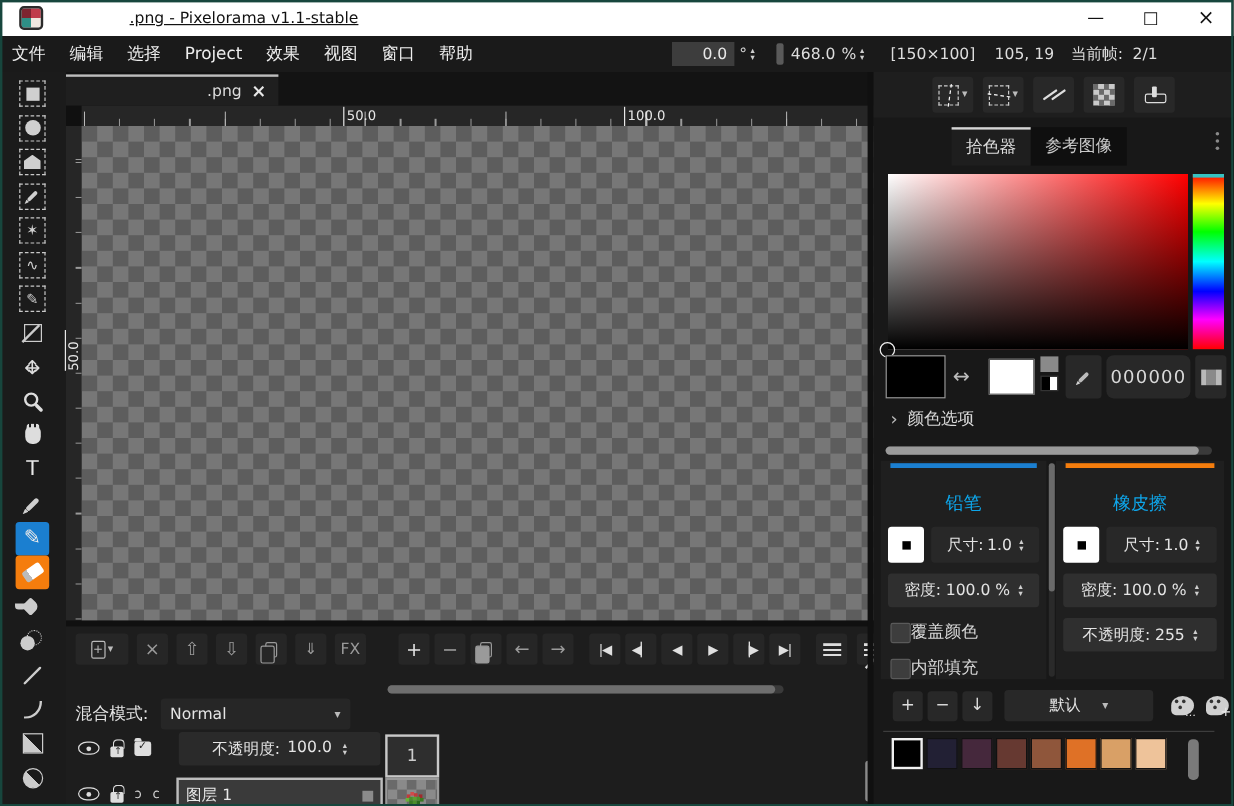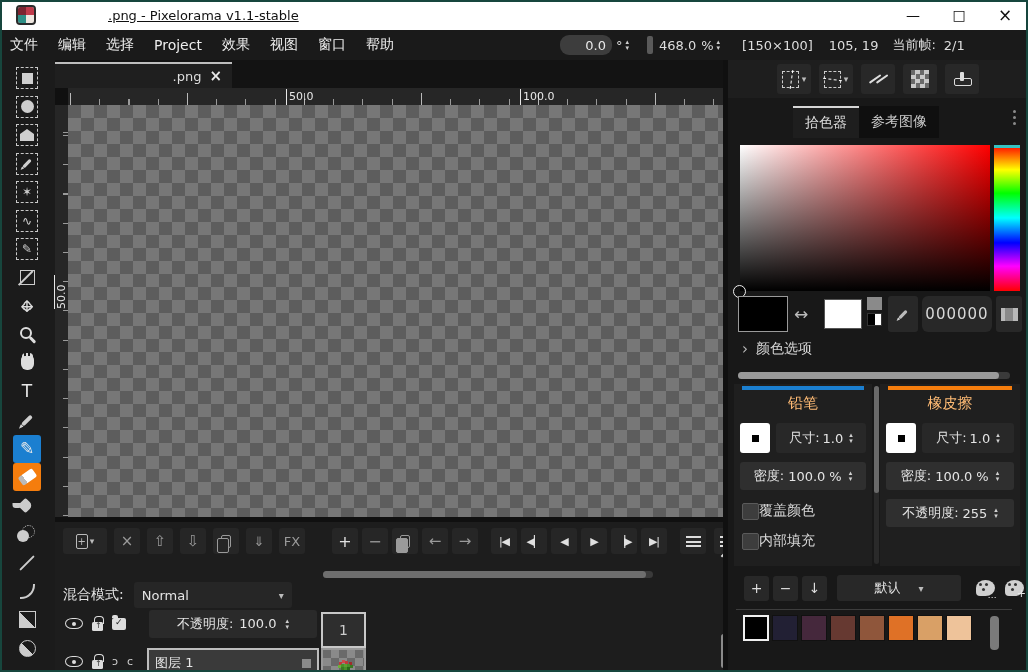--- a/index.html
+++ b/index.html
@@ -15,21 +15,21 @@
   #app-icon { width:16px; height:16px; margin-left:18px; border-radius:2px;
     background: conic-gradient(#c03b4b 0 25%, #efe7e0 0 50%, #2e8f86 0 75%, #7c2430 0 100%); outline:2px solid #2b2b2b; }
   #title-text { margin-left:74px; font-size:13px;text-decoration:underline; }
   #win-controls { margin-left:auto; display:flex; align-items:center; height:100%; }
   .win-btn { width:46px; height:100%; display:flex; align-items:center; justify-content:center; font-size:14px; color:#111; }
 
   
   #menubar { position:absolute; left:0; top:30px; width:1028px; height:30px; background:#1a1a1a; display:flex; align-items:center; }
   .menu-item { padding:0 10px; font-size:14px; color:#eee; }
   #menu-right { position:absolute; left:560px; top:0; height:30px; width:468px; display:flex; align-items:center; color:#ddd; }
-  .spinbox { background:#3d3d3d; border-radius:9px; height:20px; min-width:52px; display:flex; align-items:center; justify-content:flex-end; padding:0 6px; color:#e8e8e8; }
+  .spinbox { background:#3d3d3d; border-radius:0; height:20px; min-width:52px; display:flex; align-items:center; justify-content:flex-end; padding:0 6px; color:#e8e8e8; }
   .updn { display:flex; flex-direction:column; font-size:7px; line-height:6px; color:#cfcfcf; margin-left:3px; }
   .chip { width:6px; height:18px; background:#5a5a5a; border-radius:2px; margin:0 6px 0 18px; }
 
   
   #left-toolbar { position:absolute; left:0; top:60px; width:55px; height:612px; background:#1b1b1b; display:flex; flex-direction:column; align-items:flex-start; padding:4px 0 0 13px; }
   .tool { width:28px; height:28px; display:flex; align-items:center; justify-content:center; border-radius:3px; margin-bottom:0.5px; }
   .tool.active-left { background:#1b7fd0; }
   .tool.active-right { background:#f57d0d; }
   .dashsel { width:22px; height:22px; border:1px dashed #c9c9c9; display:flex; align-items:center; justify-content:center; }
   .shape-sq { width:11px; height:11px; background:#cfcfcf; }
@@ -162,21 +162,21 @@
   .i-bars { width:17px; height:13px; background:linear-gradient(90deg,#b9b9b9 0 4px,#8a8a8a 4px 12px,#b9b9b9 12px 17px); }
   #color-options-row { position:absolute; left:14px; top:280px; display:flex; align-items:center; gap:8px; font-size:14px; color:#d8d8d8; }
   #color-options-row .chev { font-size:15px; color:#bbb; }
   #rp-scrollbar { position:absolute; left:10px; top:312px; width:272px; height:7px; background:#3a3a3a; border-radius:4px; }
   #rp-scrollbar .thumb { width:96%; height:100%; background:#9a9a9a; border-radius:4px; }
 
   .tool-card { position:absolute; top:324px; height:182px; background:#1f1f1f; }
   #card-pencil { left:6px; width:138px; }
   #card-eraser { left:152px; width:140px; }
   .accent-bar { height:4px; margin:2px 8px 0 8px; }
-  .card-title { text-align:center; font-size:15px; padding:4px 0 10px 0; color:#fdba74; }
+  .card-title { text-align:center; font-size:15px; padding:20px 0 10px 0; color:#0ea5e9; }
   .brush-row { display:flex; align-items:center; gap:6px; padding:0 6px; }
   .brush-btn { width:30px; height:30px; background:#fff; border-radius:3px; display:flex; align-items:center; justify-content:center; }
   .brush-btn i { width:7px; height:7px; background:#000; }
   .spin-sm { flex:1; height:30px; background:#282828; border-radius:3px; display:flex; align-items:center; justify-content:center; gap:3px; font-size:13px; }
   .slider-box { margin:9px 6px 0 6px; height:28px; background:#2f2f2f; border-radius:3px; display:flex; align-items:center; justify-content:center; gap:4px; font-size:13px; }
   .chk-row { display:flex; align-items:center; margin:12px 0 0 8px; font-size:14px; color:#d8d8d8; }
   .chk { width:17px; height:17px; background:#3d3d3d; border:1px solid #5a5a5a; border-radius:2px; }
   #card-scroll { position:absolute; left:146px; top:326px; width:5px; height:178px; background:#2a2a2a; border-radius:3px; }
   #card-scroll .thumb { width:100%; height:60%; background:#6a6a6a; border-radius:3px; }
 

